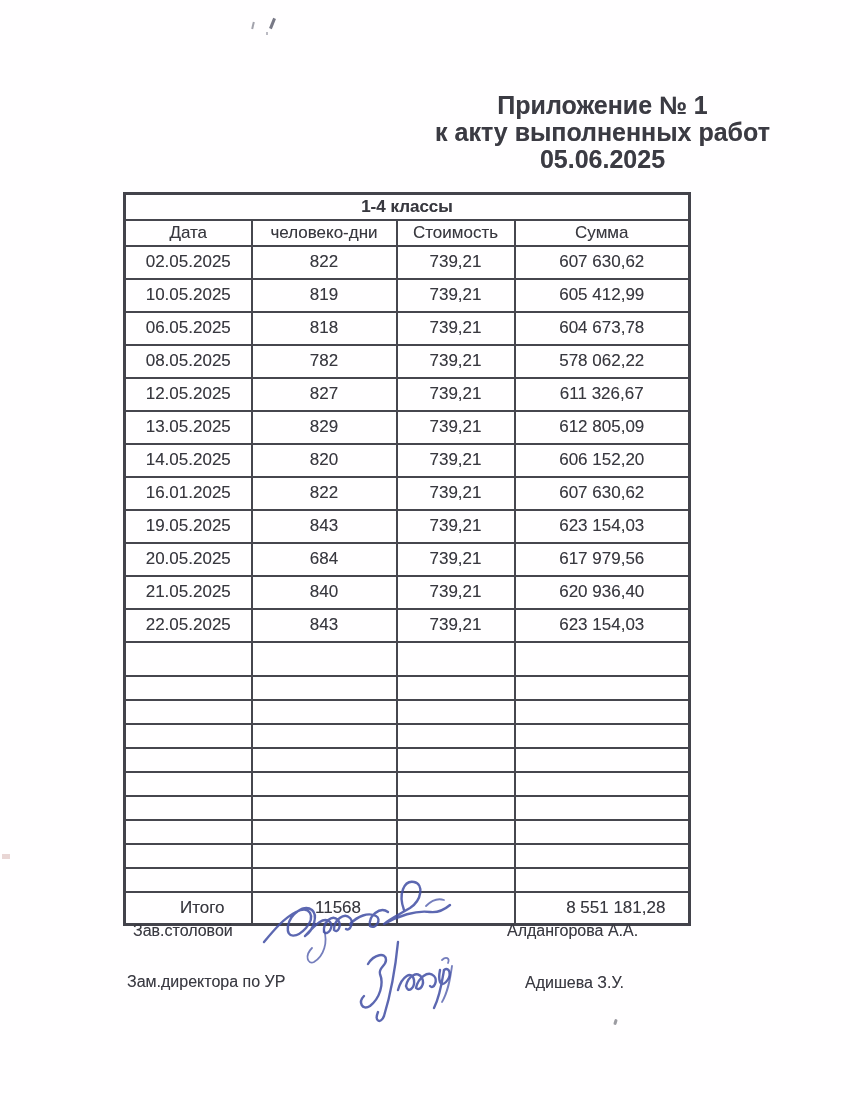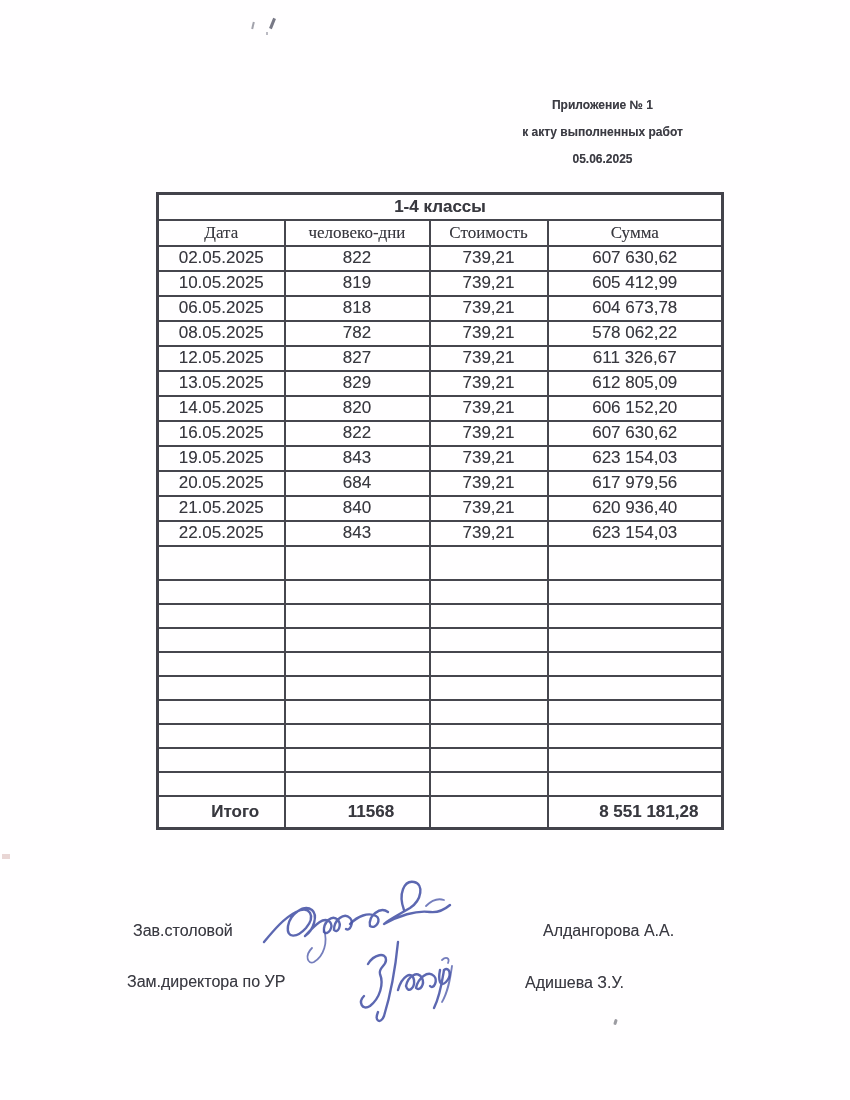--- a/index.html
+++ b/index.html
@@ -9,53 +9,52 @@
     background:#fffeff;
     overflow:hidden;
     font-family:"Liberation Sans", sans-serif;
     color:#3a3a42;
   }
   
   .doc-header{
     position:absolute;
     left:430px;top:92px;width:345px;
     text-align:center;
-    font-size:12px;font-weight:bold;
+    font-size:25px;font-weight:bold;
     line-height:27px;
     color:#3b3b43;
     text-shadow:0 0 0.6px rgba(59,59,67,.45);
   }
   
   table.report{
     position:absolute;left:123px;top:192px;
     width:565px;
     border-collapse:collapse;
     table-layout:fixed;
     border:3px solid #43434b;
     font-size:17px;
     color:#38383f;
-    margin-left:33px;
   }
   table.report td{
     border:2px solid #46464e;
     text-align:center;
     vertical-align:middle;
     padding:0;
     overflow:hidden;
     white-space:nowrap;
     text-shadow:0 0 0.6px rgba(56,56,63,.4);
   }
   tr.row-title{height:26px;}
   tr.row-title td{font-weight:bold;}
-  tr.row-head{height:26px;font-family:Liberation Serif, serif;}
-  tbody#rows tr{height:25px;}
+  tr.row-head{height:26px;}
+  tbody#rows tr{height:33px;}
   tbody#rows tr.row-empty-first{height:34px;}
   tbody#rows tr.row-empty{height:24px;}
   tr.row-total{height:33px;}
-  tr.row-total td{font-weight:bold;padding-left:28px;}
+  tr.row-total td{font-weight:normal;padding-left:28px;}
   
   .sig-line{position:absolute;font-size:16px;color:#3a3a42;text-shadow:0 0 0.6px rgba(58,58,66,.4);}
   .sig-svg{position:absolute;}
   .sig-svg path{fill:none;stroke:#4552a6;stroke-width:2.4;stroke-linecap:round;stroke-linejoin:round;opacity:.88;}
   .sig-svg path.thin{stroke-width:1.8;opacity:.75;}
   
   .speck{position:absolute;background:#565768;}
   .speck-a{left:252px;top:22px;width:2px;height:7px;transform:rotate(14deg);opacity:.55;}
   .speck-b{left:271px;top:18px;width:3px;height:11px;transform:rotate(22deg);opacity:.8;}
   .speck-c{left:266px;top:32px;width:2px;height:3px;opacity:.4;}
@@ -134,21 +133,21 @@
           <td>739,21</td>
           <td>612 805,09</td>
         </tr>
         <tr>
           <td>14.05.2025</td>
           <td>820</td>
           <td>739,21</td>
           <td>606 152,20</td>
         </tr>
         <tr>
-          <td>16.05.2025</td>
+          <td>16.01.2025</td>
           <td>822</td>
           <td>739,21</td>
           <td>607 630,62</td>
         </tr>
         <tr>
           <td>19.05.2025</td>
           <td>843</td>
           <td>739,21</td>
           <td>623 154,03</td>
         </tr>
@@ -235,21 +234,21 @@
       <tr class="row-total">
         <td>Итого</td>
         <td>11568</td>
         <td></td>
         <td>8 551 181,28</td>
       </tr>
     </tbody>
   </table>
 
   <div class="sig-line" style="left:133px;top:922px;">Зав.столовой</div>
-  <div class="sig-line" style="left:543px;top:922px;">Алдангорова А.А.</div>
+  <div class="sig-line" style="left:507px;top:922px;">Алдангорова А.А.</div>
   <div class="sig-line" style="left:127px;top:973px;">Зам.директора по УР</div>
   <div class="sig-line" style="left:525px;top:974px;text-align:right;">Адишева З.У.</div>
 
   <svg class="sig-svg" style="left:258px;top:872px;" width="200" height="95" viewBox="0 0 200 95">
     <path d="M6,70 C16,58 26,46 38,40 C52,33 58,44 48,56 C40,65 28,68 30,54 C32,42 46,32 54,38 C60,43 56,58 47,64 C58,52 66,44 72,50 C76,55 70,64 66,60 C65,50 74,42 80,48 C84,53 80,62 76,58 C76,48 86,40 92,46 C96,50 92,60 88,57"></path>
     <path d="M66,58 C70,70 66,84 56,90 C50,93 46,84 54,76" class="thin"></path>
     <path d="M92,52 C100,44 110,40 118,44 C124,47 118,58 112,54 C110,44 122,34 130,40"></path>
     <path d="M146,38 C140,22 146,8 156,10 C166,12 164,28 152,36 C142,42 130,48 126,52 C140,44 158,38 172,40 C180,41 186,38 192,33"></path>
     <path d="M168,34 C174,28 180,26 186,28" class="thin"></path>
   </svg>

